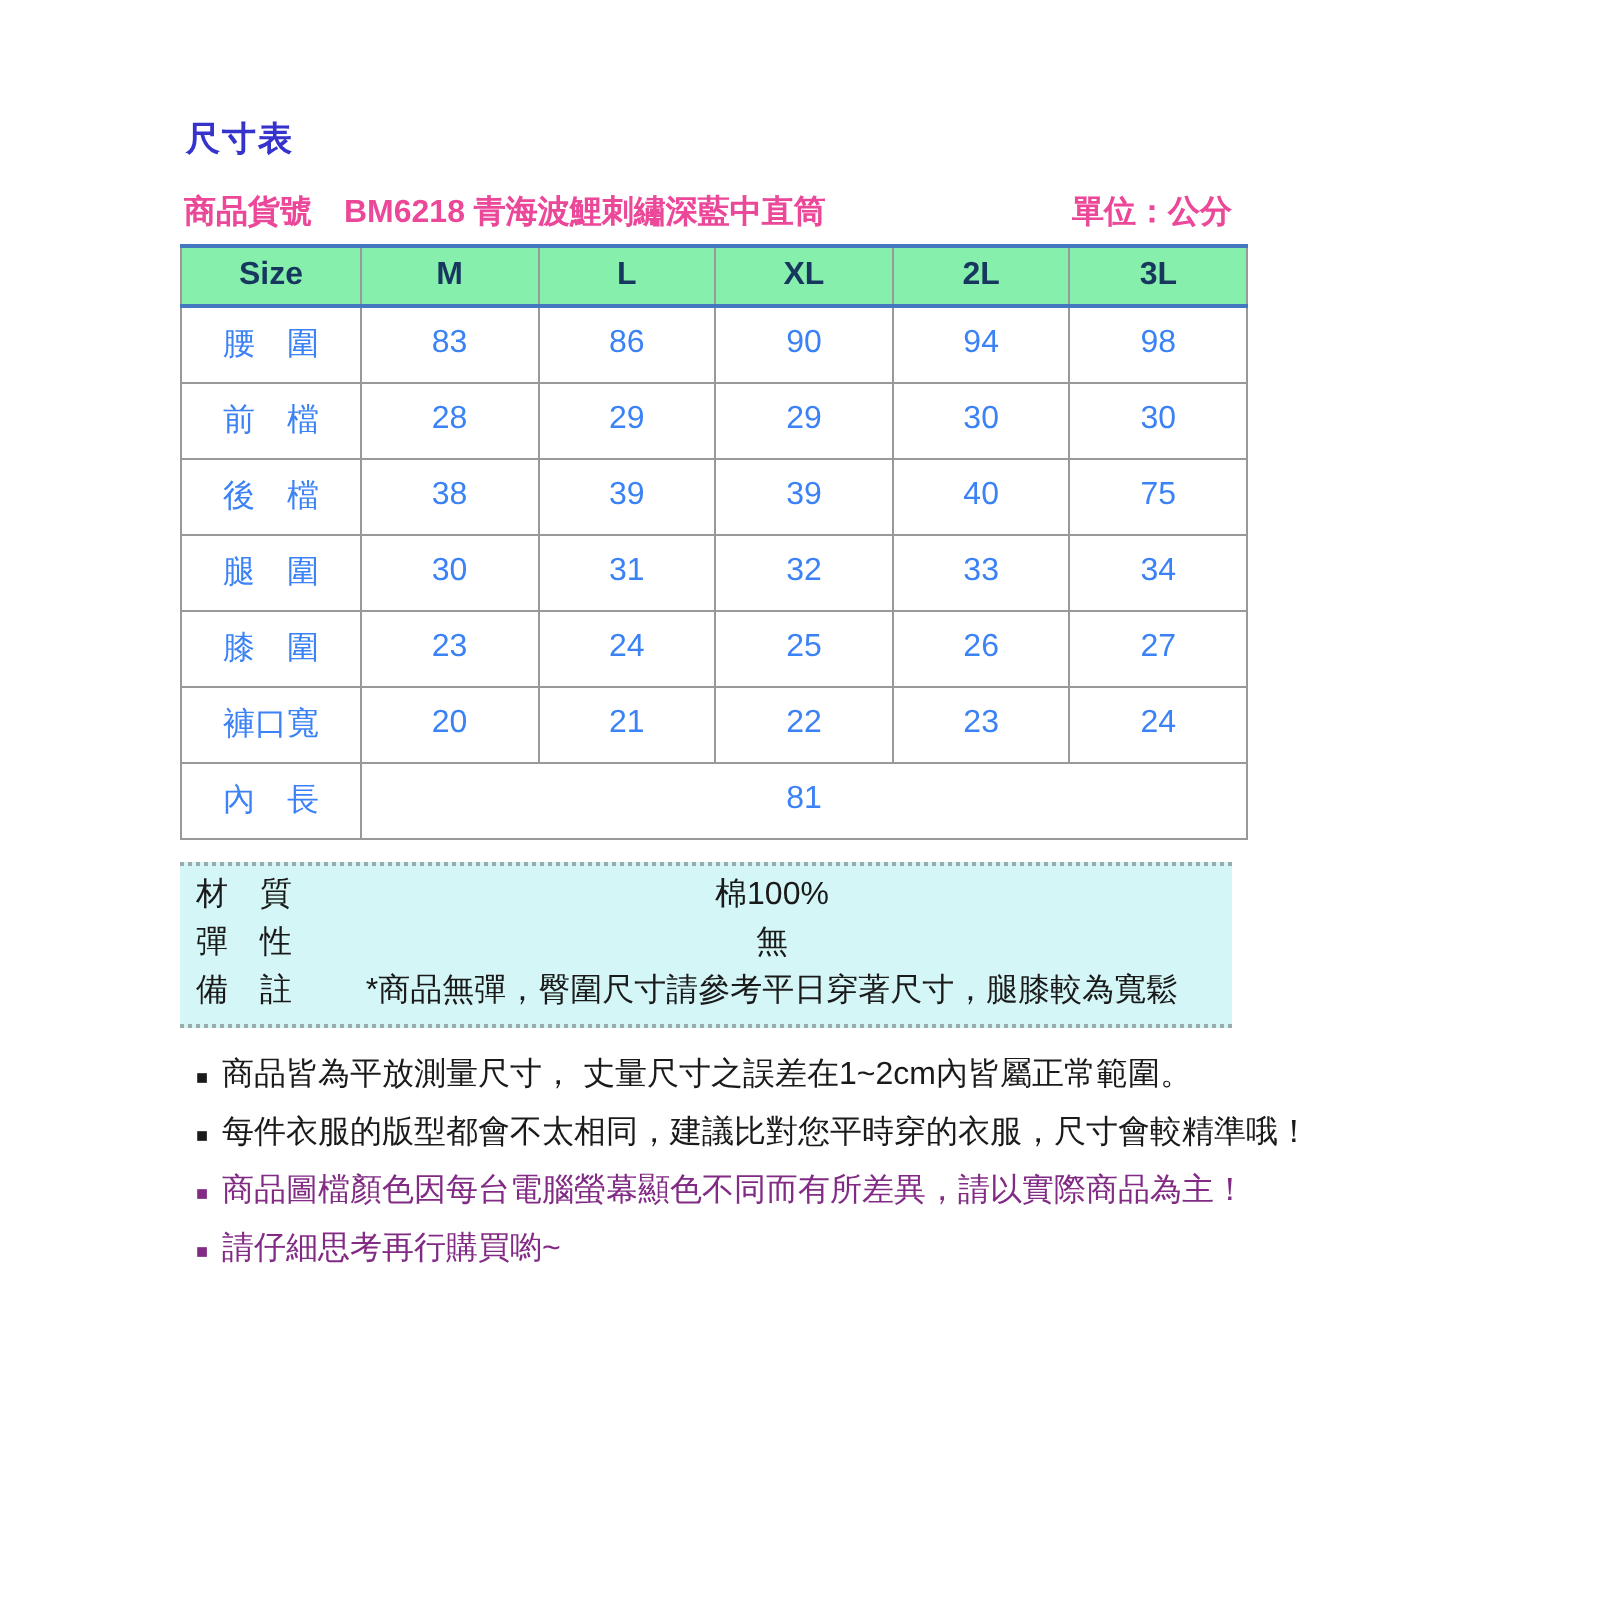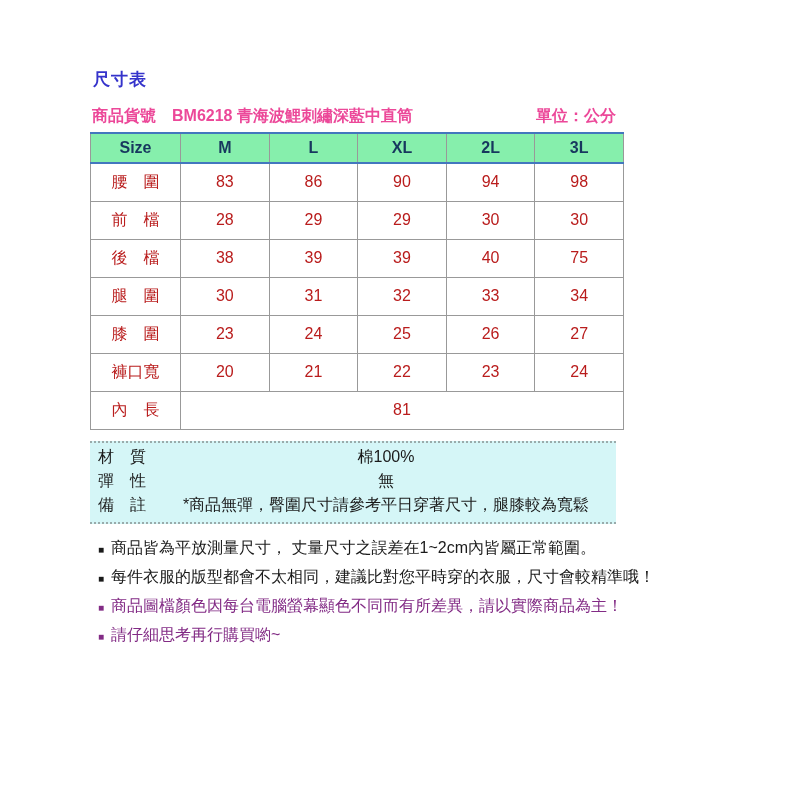--- a/index.html
+++ b/index.html
@@ -5,21 +5,21 @@
   * { box-sizing: border-box; }
   html, body {
     margin: 0; padding: 0;
     width: 800px; height: 800px;
     background: #ffffff;
     font-family: "Liberation Sans", "DejaVu Sans", sans-serif;
     overflow: hidden;
   }
   .page {
     position: absolute;
-    left: 90px; top: 68px;
+    left: 90px; top: 58px;
     width: 526px;
   }
   .title {
     font-size: 17px;
     font-weight: bold;
     color: #3533CB;
     margin: 0 0 15px 3px;
     letter-spacing: 1px;
   }
   .product-line {
@@ -48,21 +48,21 @@
   table.size-table thead th {
     background: #86efac;
     color: #17375E;
     font-weight: 600;
     height: 30px;
     border-top: 2px solid #4377BE;
     border-bottom: 2px solid #4377BE;
   }
   table.size-table tbody td {
     height: 38px;
-    color: #b91c1c;
+    color: #3b82f6;
     background: #ffffff;
   }
   .material {
     margin-top: 11px;
     background: #D5F6F7;
     border-top: 2px dotted #9aabab;
     border-bottom: 2px dotted #9aabab;
     padding: 3px 0 4px 0;
   }
   .mrow {

